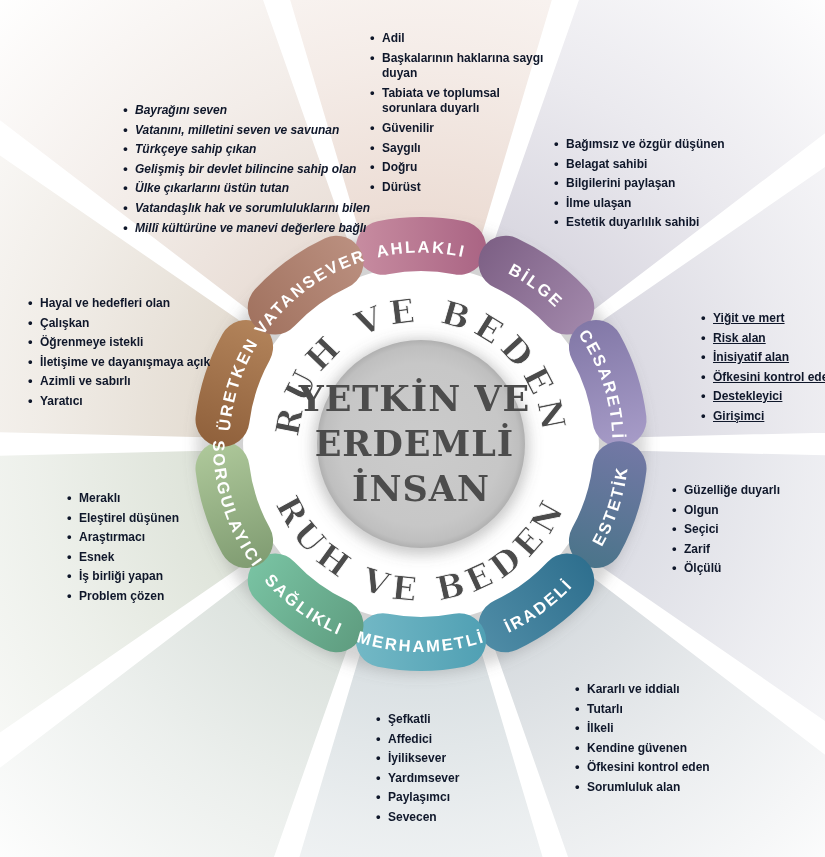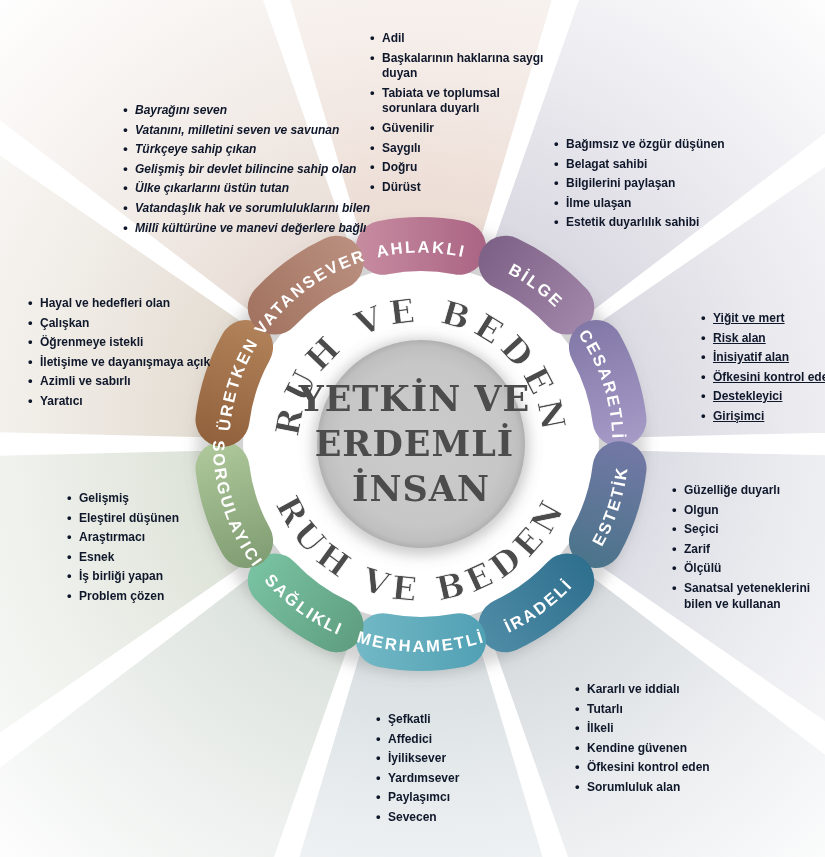--- a/index.html
+++ b/index.html
@@ -239,21 +239,20 @@
         <li>Girişimci</li>
       </ul>
     </div>
   <div class="trait-list pos-estetik">
       <ul>
         <li>Güzelliğe duyarlı</li>
         <li>Olgun</li>
         <li>Seçici</li>
         <li>Zarif</li>
         <li>Ölçülü</li>
-        <li>Sanatsal yeteneklerini bilen ve kullanan</li>
       </ul>
     </div>
   <div class="trait-list pos-iradeli">
       <ul>
         <li>Kararlı ve iddialı</li>
         <li>Tutarlı</li>
         <li>İlkeli</li>
         <li>Kendine güvenen</li>
         <li>Öfkesini kontrol eden</li>
         <li>Sorumluluk alan</li>
@@ -264,21 +263,21 @@
         <li>Şefkatli</li>
         <li>Affedici</li>
         <li>İyiliksever</li>
         <li>Yardımsever</li>
         <li>Paylaşımcı</li>
         <li>Sevecen</li>
       </ul>
     </div>
   <div class="trait-list pos-sorgulayici">
       <ul>
-        <li>Gelişmiş</li>
+        <li>Meraklı</li>
         <li>Eleştirel düşünen</li>
         <li>Araştırmacı</li>
         <li>Esnek</li>
         <li>İş birliği yapan</li>
         <li>Problem çözen</li>
       </ul>
     </div>
   <div class="trait-list pos-uretken">
       <ul>
         <li>Hayal ve hedefleri olan</li>

